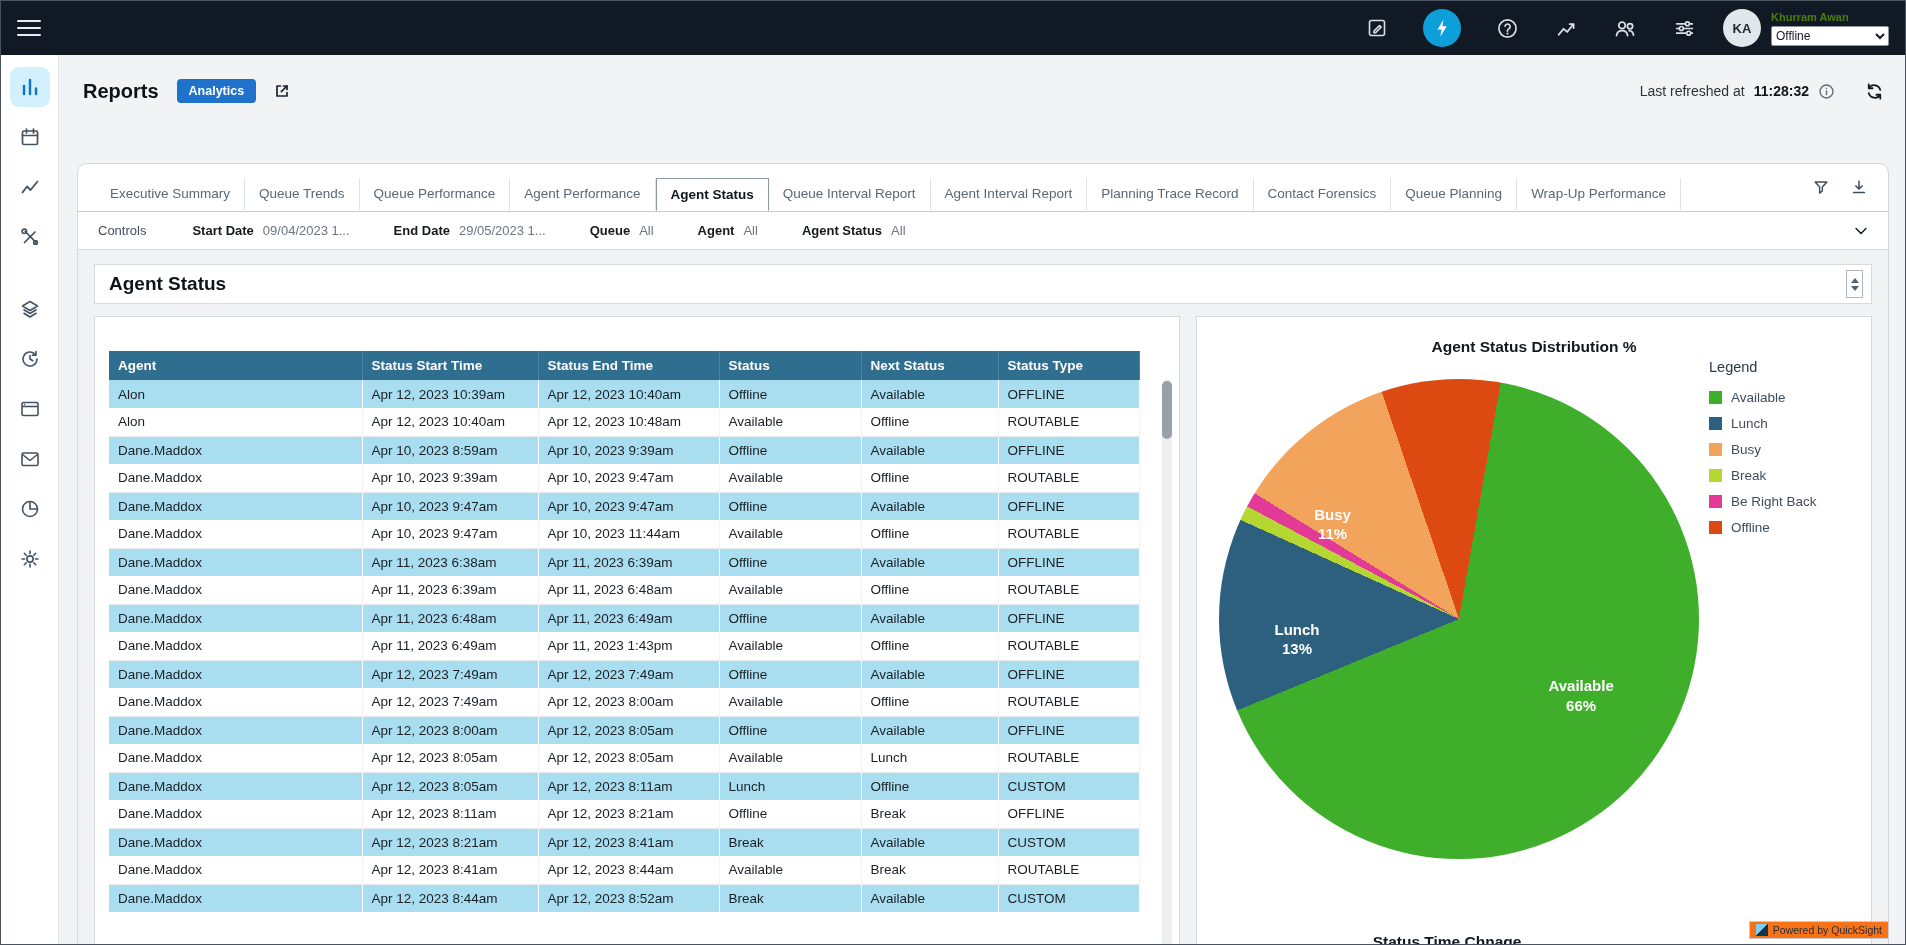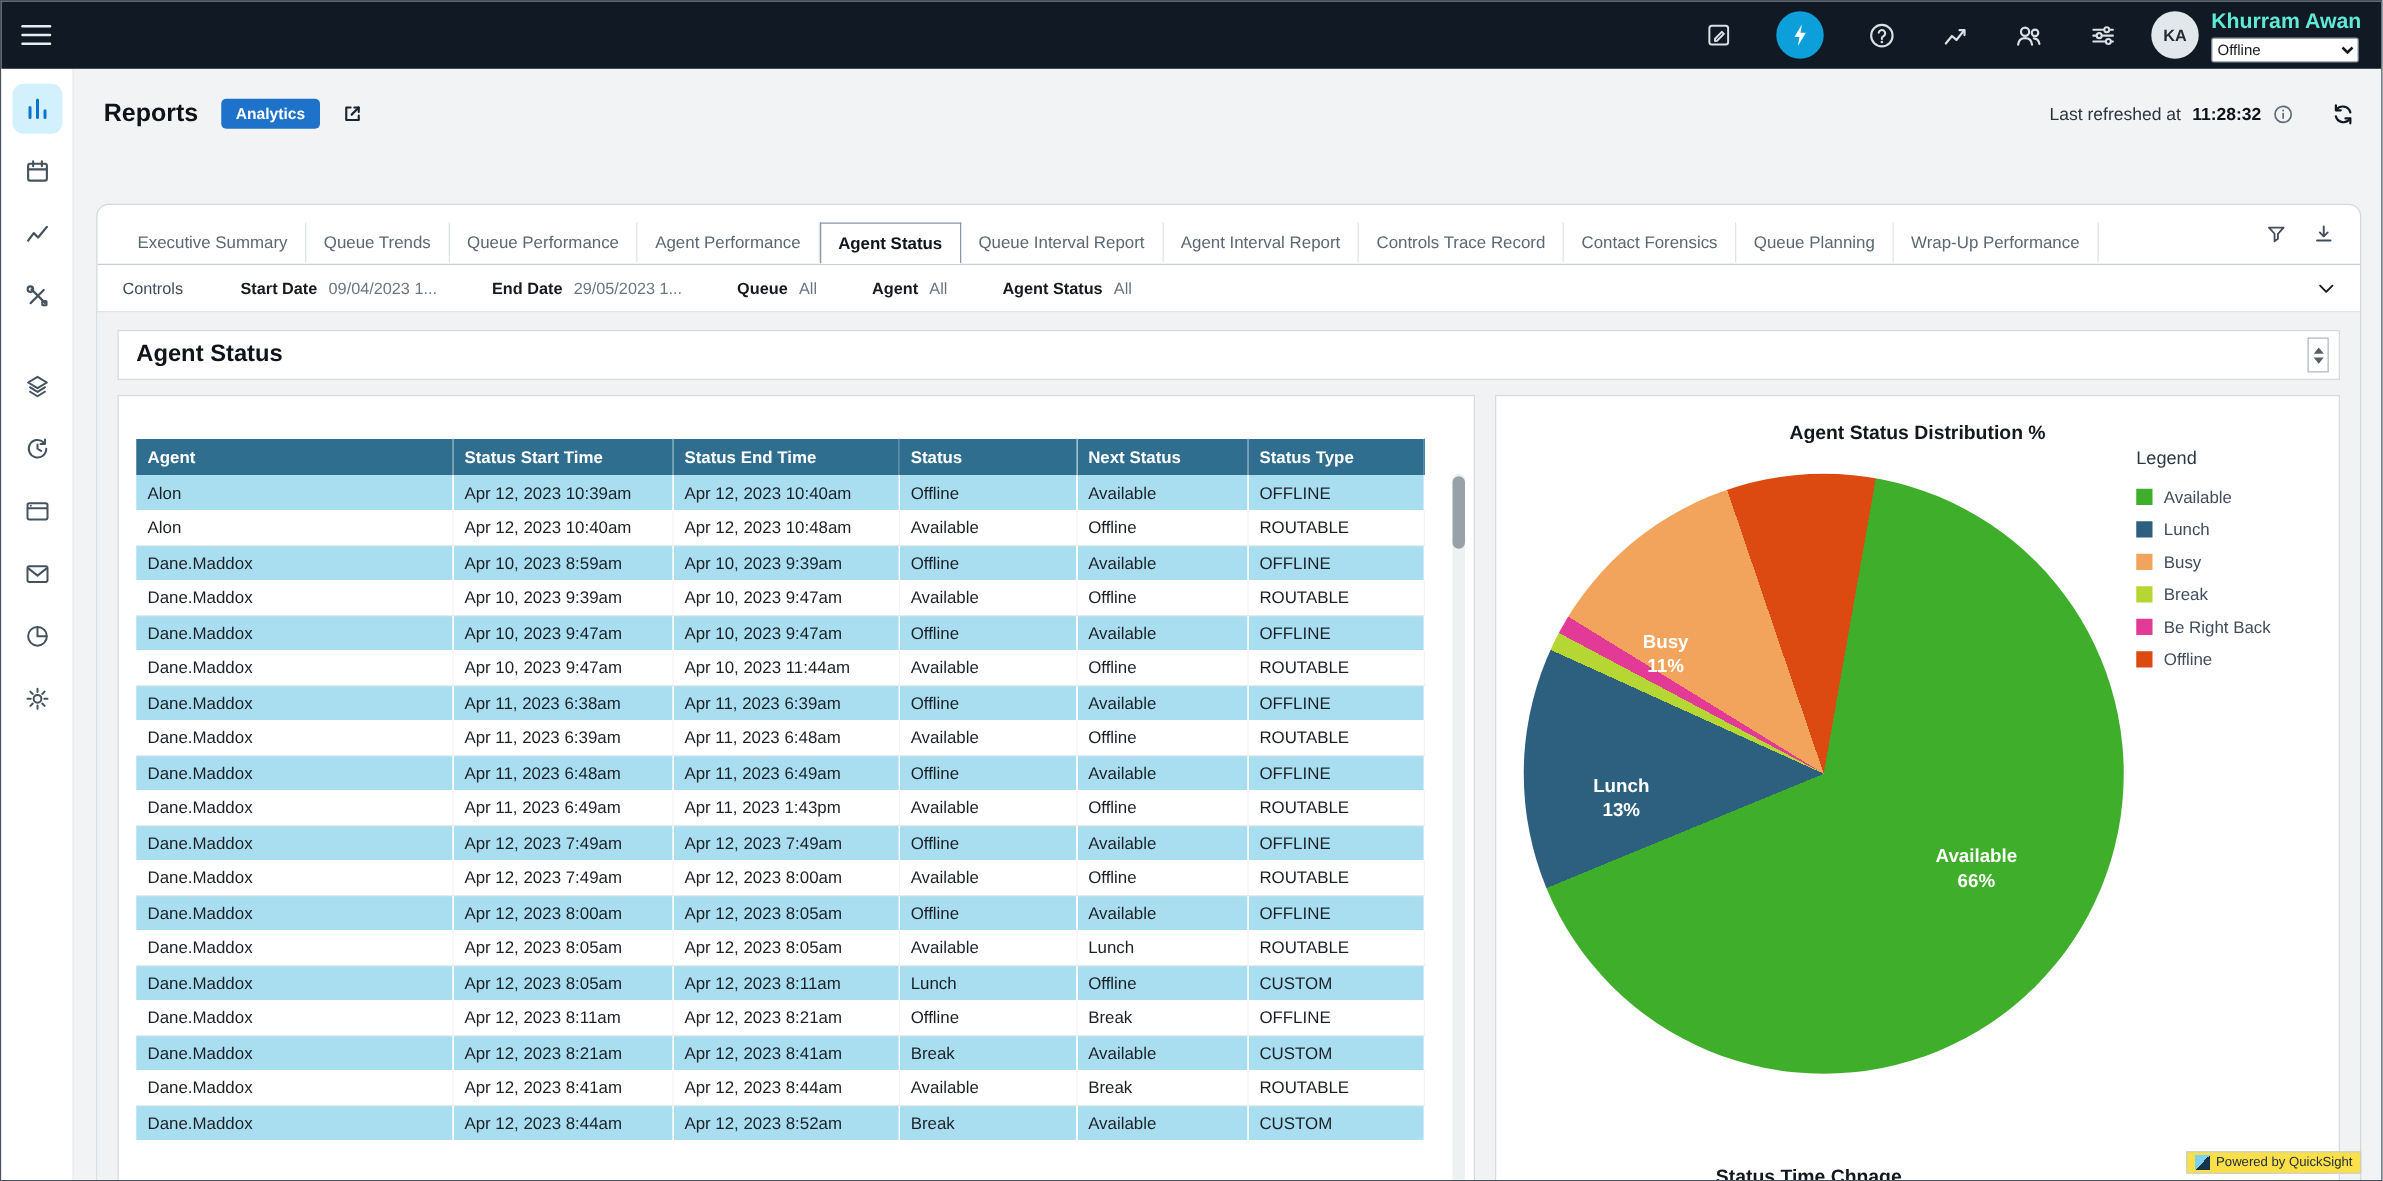--- a/index.html
+++ b/index.html
@@ -8,21 +8,21 @@
 
   
   .topbar{position:absolute;top:0;left:0;width:100%;height:54px;background:#111a24;display:flex;align-items:center;padding:0 16px;z-index:9}
   .hamburger{width:24px;cursor:pointer}
   .hamburger span{display:block;height:2px;background:#e8edf2;margin:5px 0;border-radius:1px}
   .top-icons{margin-left:auto;display:flex;align-items:center;gap:33px}
   .top-icon{width:26px;height:26px;display:flex;align-items:center;justify-content:center;cursor:pointer;color:#d9dfe5}
   .top-icon.circle-active{width:38px;height:38px;background:#0d9fd9;border-radius:50%}
   .avatar{width:38px;height:38px;border-radius:50%;background:#e2e7ec;color:#222b35;font-weight:bold;font-size:13px;display:flex;align-items:center;justify-content:center;margin-left:26px;cursor:pointer}
   .user-block{margin-left:10px;display:flex;flex-direction:column;gap:3px}
-  .user-name{color:#5eead4;font-size:17px;font-weight:bold;white-space:nowrap}
+  .user-name{color:#4d7c0f;font-size:11px;font-weight:bold;white-space:nowrap}
   .status-select{width:118px;height:20px;font-size:12px;font-family:inherit;border:1px solid #8d969f;border-radius:2px;background:#fff;color:#16191f}
 
   
   .sidebar{position:absolute;top:54px;left:0;bottom:0;width:58px;background:#fff;border-right:1px solid #e2e6e9;display:flex;flex-direction:column;align-items:center;padding-top:12px;z-index:8}
   .side-item{width:40px;height:40px;border-radius:9px;display:flex;align-items:center;justify-content:center;margin-bottom:10px;cursor:pointer;color:#45525f}
   .side-item.active{background:#d2f1fc;color:#0b74cf}
   .side-item.group-gap{margin-top:22px}
 
   
   .content{position:absolute;left:58px;top:54px;right:0;bottom:0;background:#f2f3f4;overflow:hidden}
@@ -78,21 +78,21 @@
   .pie-title{text-align:center;margin-top:21px;font-size:15.5px;font-weight:bold;color:#12181d}
   .pie{position:absolute;left:22px;top:62px;width:480px;height:480px;border-radius:50%;cursor:pointer}
   .pie-label{position:absolute;transform:translate(-50%,-50%);color:#fff;font-weight:bold;font-size:15px;text-align:center;white-space:pre-line;line-height:1.3}
   .legend{position:absolute;left:512px;top:42px}
   .legend-title{font-size:14.5px;color:#2c3844;margin-bottom:15px}
   .legend-item{display:flex;align-items:center;margin-bottom:11px;cursor:pointer}
   .swatch{width:13px;height:13px;margin-right:9px;flex:none}
   .legend-label{font-size:13.5px;color:#414d5c;white-space:nowrap}
   .next-title{position:absolute;left:250px;top:616px;transform:translateX(-50%);font-size:15.5px;font-weight:bold;color:#12181d;white-space:nowrap}
 
-  .powered{position:absolute;right:16px;bottom:5px;display:flex;align-items:center;gap:5px;background:#fde047;border:1px solid #c9ced2;padding:2px 6px;font-size:10.5px;color:#232f3e;z-index:7}
+  .powered{position:absolute;right:16px;bottom:5px;display:flex;align-items:center;gap:5px;background:#f97316;border:1px solid #c9ced2;padding:2px 6px;font-size:10.5px;color:#232f3e;z-index:7}
   .qlogo{width:12px;height:12px;background:linear-gradient(135deg,#7fd0ee 50%,#16354d 50%);flex:none}
 
   svg{display:block}
 </style>
 </head>
 <body>
 
 <header class="topbar">
   <div class="hamburger">
       <span></span>
@@ -288,21 +288,21 @@
     </div>
 
     <div class="tabwrap">
         <div class="tab">Executive Summary</div>
         <div class="tab">Queue Trends</div>
         <div class="tab">Queue Performance</div>
         <div class="tab">Agent Performance</div>
         <div class="tab active">Agent Status</div>
         <div class="tab">Queue Interval Report</div>
         <div class="tab">Agent Interval Report</div>
-        <div class="tab">Controls Trace Record</div>
+        <div class="tab">Planning Trace Record</div>
         <div class="tab">Contact Forensics</div>
         <div class="tab">Queue Planning</div>
         <div class="tab">Wrap-Up Performance</div>
       </div>
 
     <div class="controls-row">
       <span class="controls-label">Controls</span>
       <div style="display:flex;">
           <div class="filter-group">
             <span class="f-label">Start Date</span>

